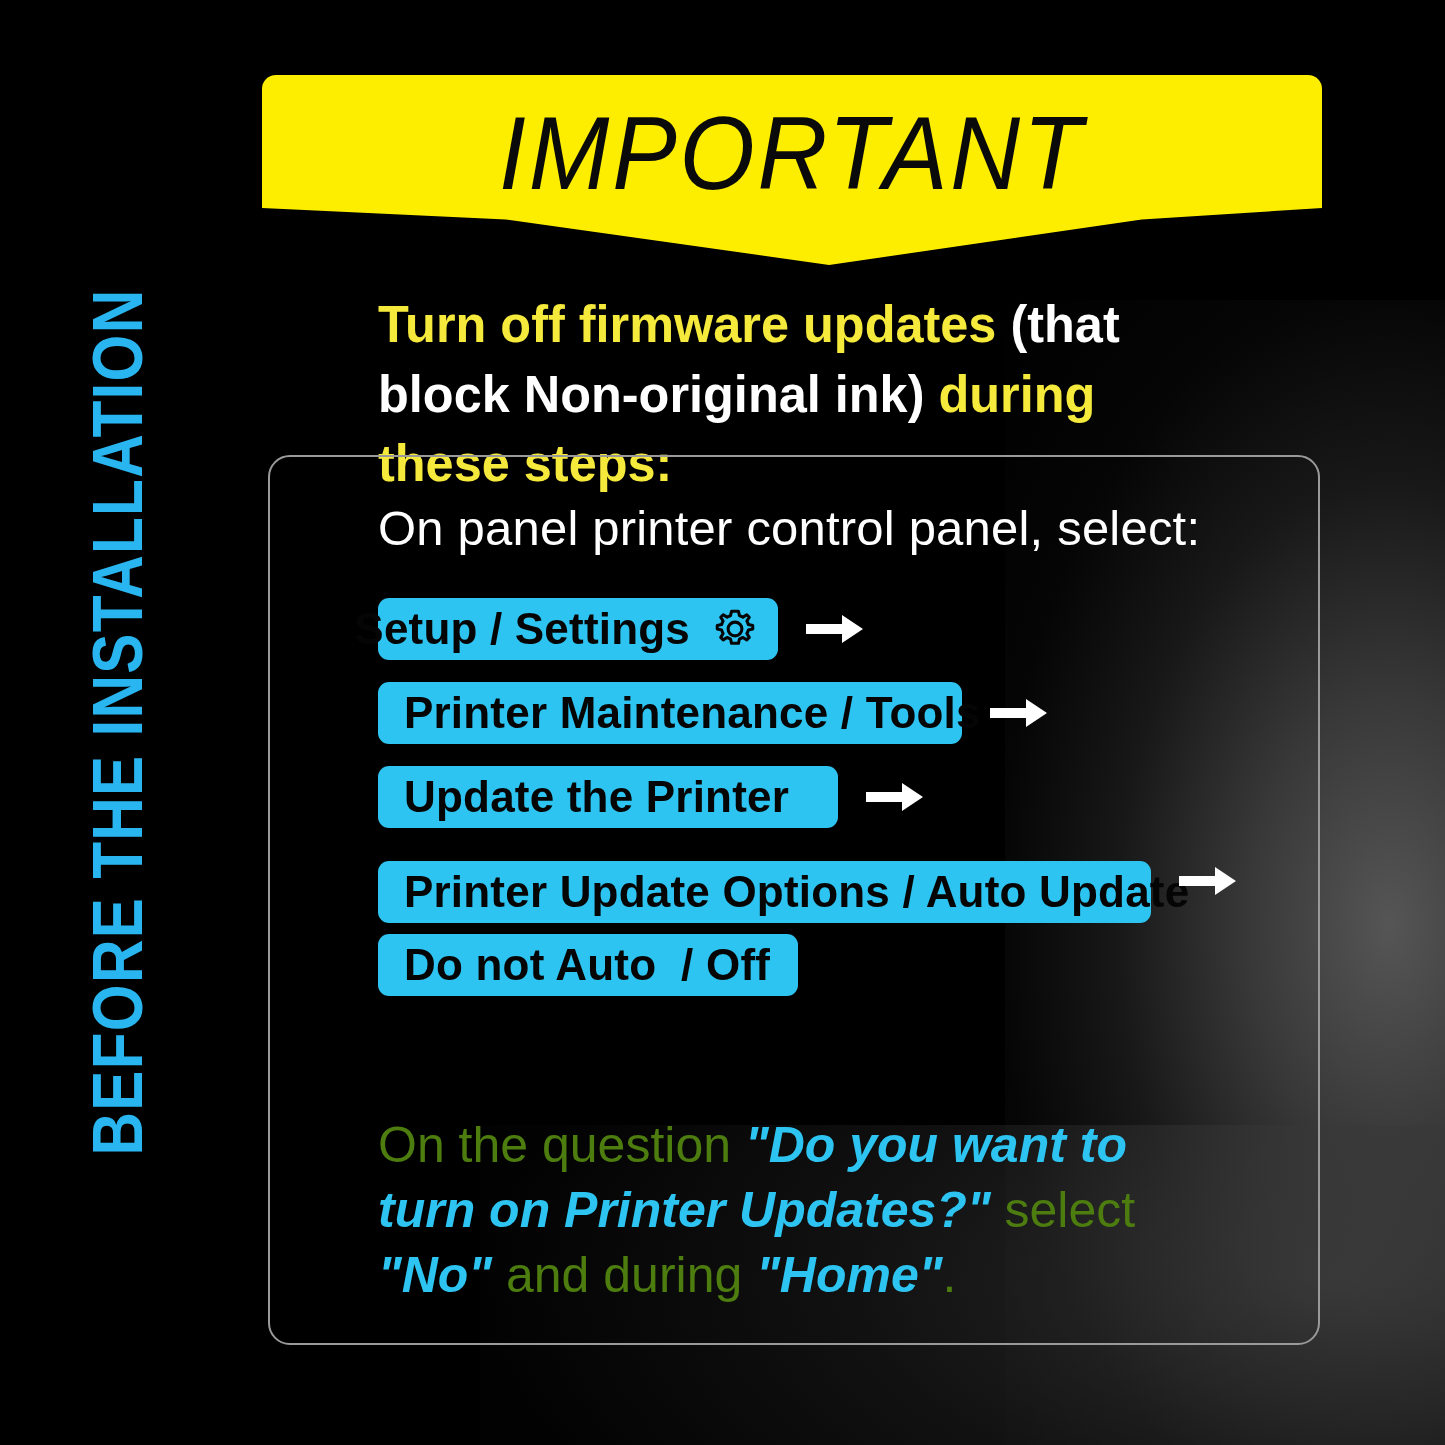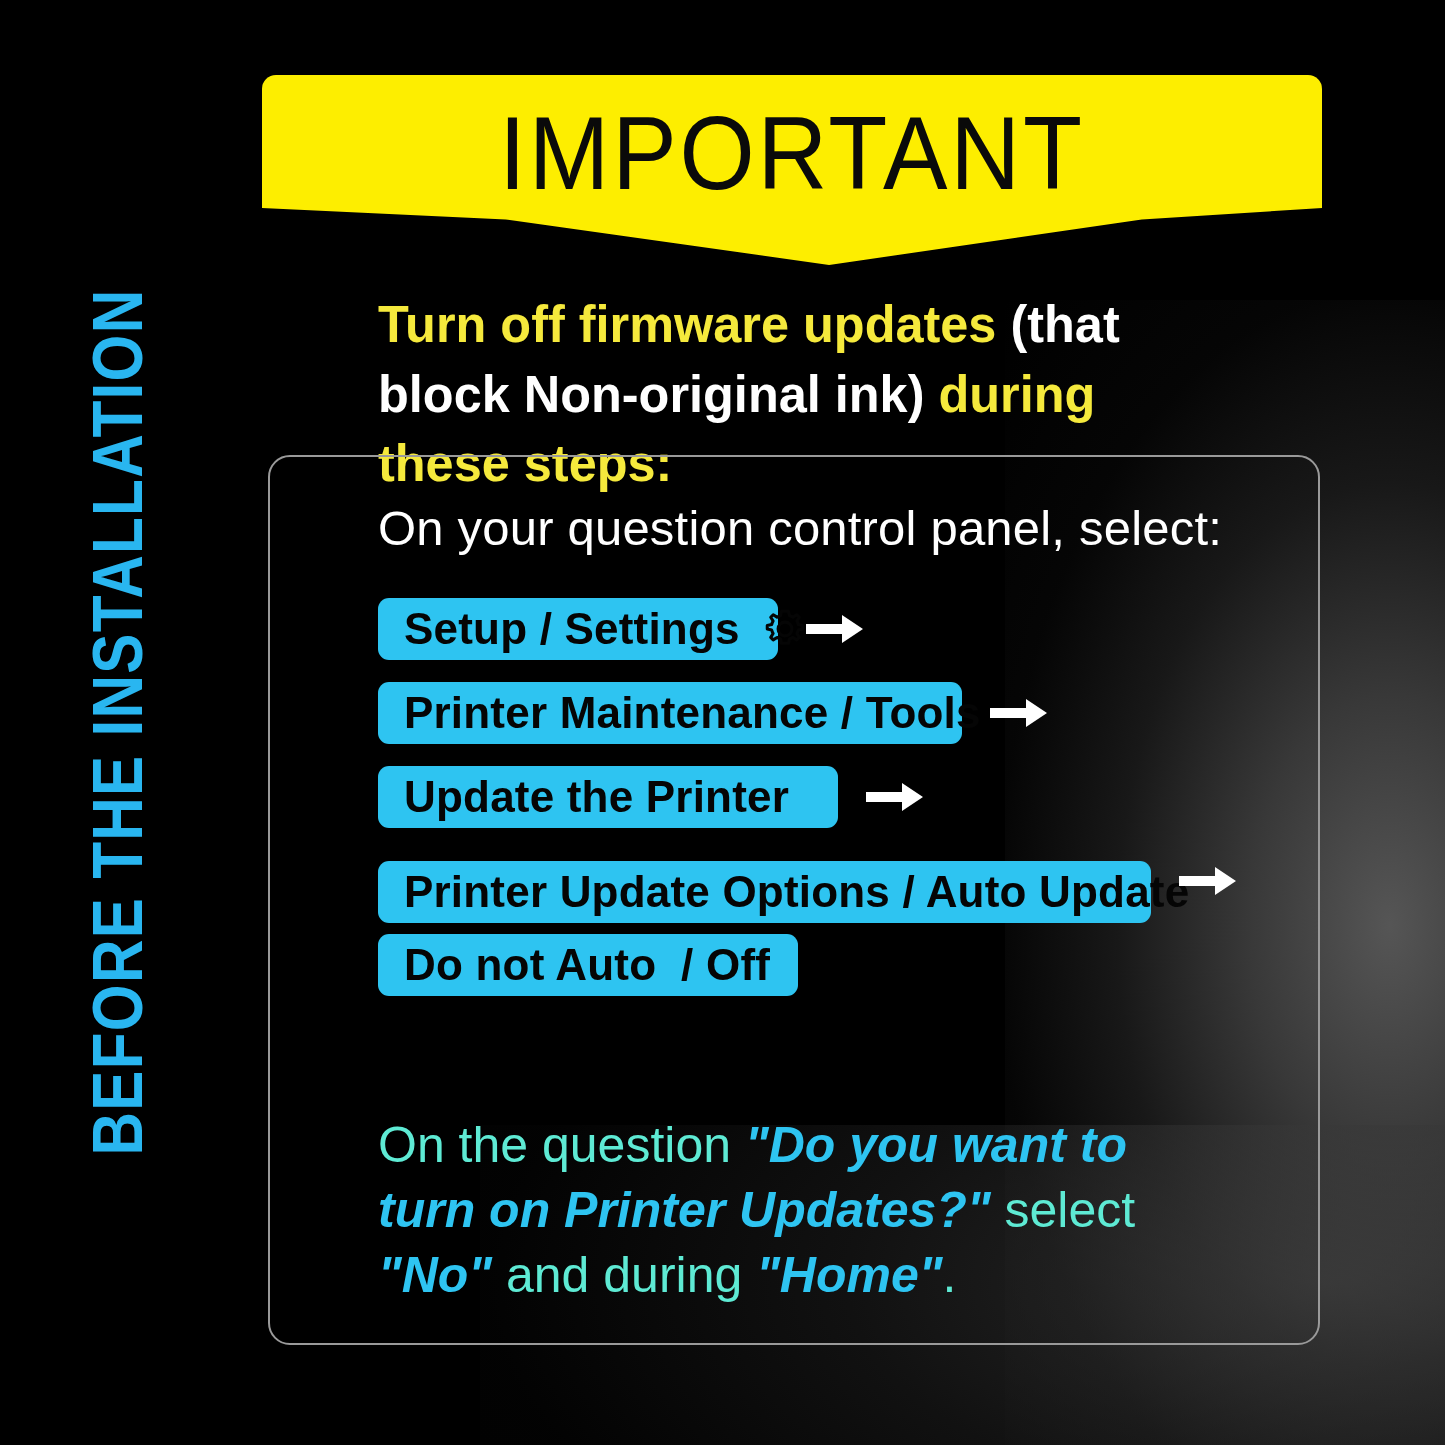--- a/index.html
+++ b/index.html
@@ -72,20 +72,21 @@
     line-height: 1;
   }
 
   
   .banner {
     position: absolute;
     left: 262px;
     top: 75px;
     width: 1060px;
     height: 190px;
+    font-style: italic;
   }
   .banner-shape {
     position: absolute;
     inset: 0;
     background: #fdee00;
     clip-path: polygon(
       0% 0%, 100% 0%,
       100% 70%,
       83% 76%,
       53.5% 100%,
@@ -187,21 +188,21 @@
     display: flex;
     align-items: center;
   }
   .arrow-icon {
     margin-left: 28px;
     display: flex;
     align-items: center;
   }
 
   
-  .pill-w1 { width: 400px; }
+  .pill-w1 { width: 400px; justify-content: flex-end; }
   .pill-w2 { width: 584px; align-items: center; }
   .pill-w3 { width: 460px; }
   .pill-w4 { width: 773px; margin-top: 22px; }
   .pill-w5 { width: 420px; }
 
   
   .closing {
     position: absolute;
     left: 378px;
     top: 1113px;
@@ -210,21 +211,21 @@
     font-size: 50px;
     line-height: 1.3;
     color: #ffffff;
     letter-spacing: 0px;
   }
   .cl-cyan {
     color: #2ec4f1;
     font-weight: bold;
     font-style: italic;
   }
-  .cl-white { color: #5eead4; }
+  .cl-white { color: #4d7c0f; }
 </style>
 </head>
 <body>
 
 <div id="canvas">
 
   <div class="glow-right"></div>
   <div class="glow-bottom"></div>
 
   <div class="side-title">
@@ -235,21 +236,21 @@
     <div class="banner-shape"></div>
     <div class="banner-text">IMPORTANT</div>
   </div>
 
   <div class="subtitle">
     <span class="sub-yellow">Turn off firmware updates </span><span class="sub-white">(that block Non-original ink)</span><span class="sub-yellow"> during these steps:</span>
   </div>
 
   <div class="panel"></div>
 
-  <div class="panel-heading">On your question control panel, select:</div>
+  <div class="panel-heading">On panel printer control panel, select:</div>
 
   <div class="steps">
 
     <div class="step-row">
       <div class="pill pill-w1">
         <span class="pill-label">Setup / Settings</span>
         <span class="gear-icon">
           <svg width="46" height="46" viewBox="0 0 48 48" aria-hidden="true">
             <g fill="none" stroke="#050505" stroke-width="3.2" stroke-linejoin="round">
               <path d="M24 5.5 l3.6 0 1.1 4.6 a15 15 0 0 1 3.6 1.5 l4.0 -2.5 2.6 2.6 -2.5 4.0 a15 15 0 0 1 1.5 3.6 l4.6 1.1 0 3.6 -4.6 1.1 a15 15 0 0 1 -1.5 3.6 l2.5 4.0 -2.6 2.6 -4.0 -2.5 a15 15 0 0 1 -3.6 1.5 l-1.1 4.6 -3.6 0 -3.6 0 -1.1 -4.6 a15 15 0 0 1 -3.6 -1.5 l-4.0 2.5 -2.6 -2.6 2.5 -4.0 a15 15 0 0 1 -1.5 -3.6 l-4.6 -1.1 0 -3.6 4.6 -1.1 a15 15 0 0 1 1.5 -3.6 l-2.5 -4.0 2.6 -2.6 4.0 2.5 a15 15 0 0 1 3.6 -1.5 l1.1 -4.6 z"></path>

